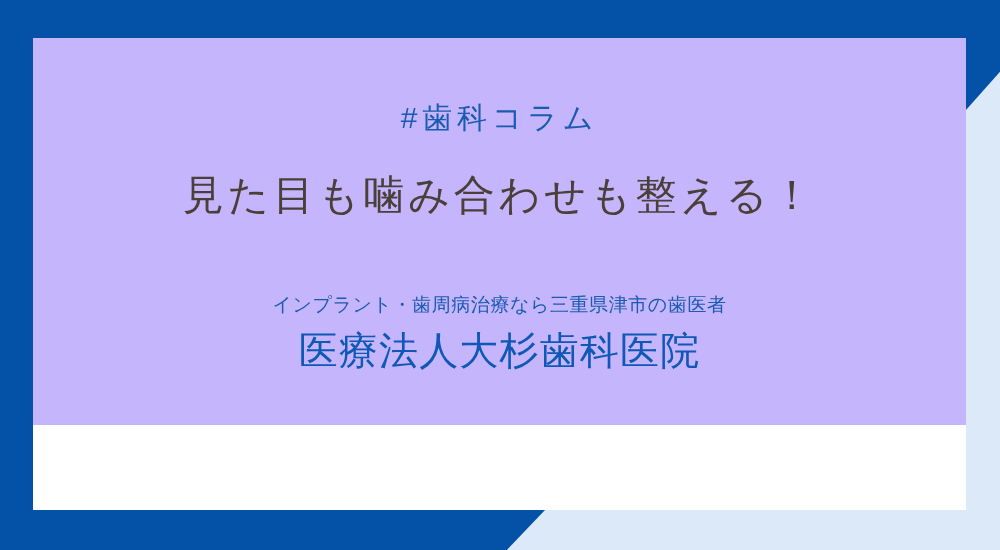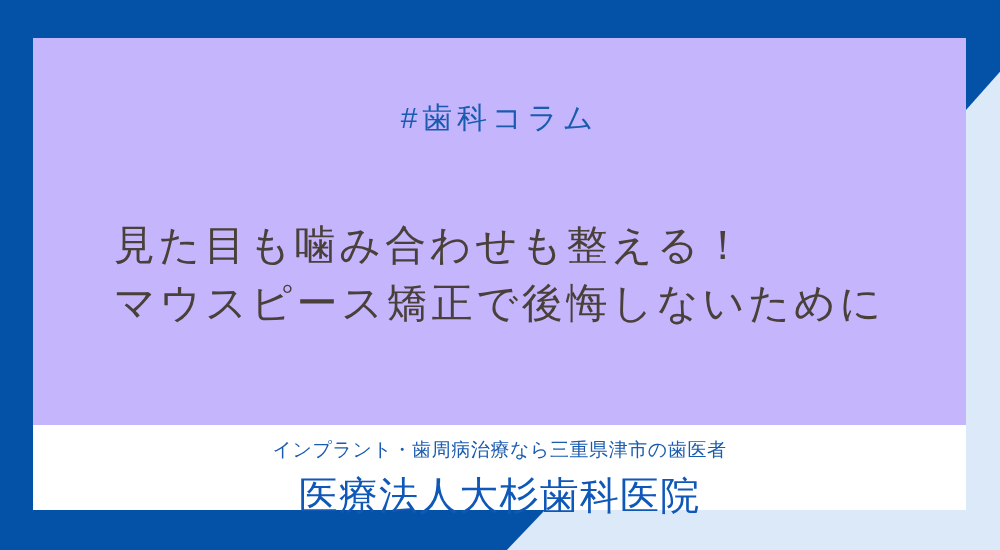--- a/index.html
+++ b/index.html
@@ -99,45 +99,45 @@
   .hashtag {
     margin-top: 60px;
     font-size: 30px;
     letter-spacing: 0.16em;
     color: #1a5bb0;
     font-weight: 400;
     white-space: nowrap;
   }
 
   .title-block {
-    margin-top: 77px;
-    text-align: left;
+    margin-top: 30px;
+    text-align: right;
     color: #4a403a;
     font-weight: 400;
     white-space: nowrap;
+    font-family: Liberation Mono, monospace;
   }
 
   .title-line {
     font-size: 41px;
     letter-spacing: 0.09em;
     line-height: 1.42;
   }
 
   .footer-block {
     margin-top: 64px;
     text-align: center;
     white-space: nowrap;
   }
 
   .footer-tagline {
     font-size: 19px;
     letter-spacing: 0.03em;
     color: #1a5bb0;
     line-height: 1.5;
-    margin-top: 40px;
   }
 
   .footer-clinic {
     margin-top: 6px;
     font-size: 39px;
     letter-spacing: 0.03em;
     color: #1058b8;
     line-height: 1.3;
   }
 </style>
@@ -153,21 +153,20 @@
   <div class="bar-left"></div>
   <div class="tab-right"></div>
   <div class="bar-bottom"></div>
 
   <div class="card">
 
     <div class="hashtag">#歯科コラム</div>
 
     <div class="title-block">
       <div class="title-line">見た目も噛み合わせも整える！</div>
-      <div class="title-line">マウスピース矯正で後悔しないために</div>
     </div>
 
     <div class="footer-block">
       <div class="footer-tagline">インプラント・歯周病治療なら三重県津市の歯医者</div>
       <div class="footer-clinic">医療法人大杉歯科医院</div>
     </div>
 
   </div>
 </div>
 

